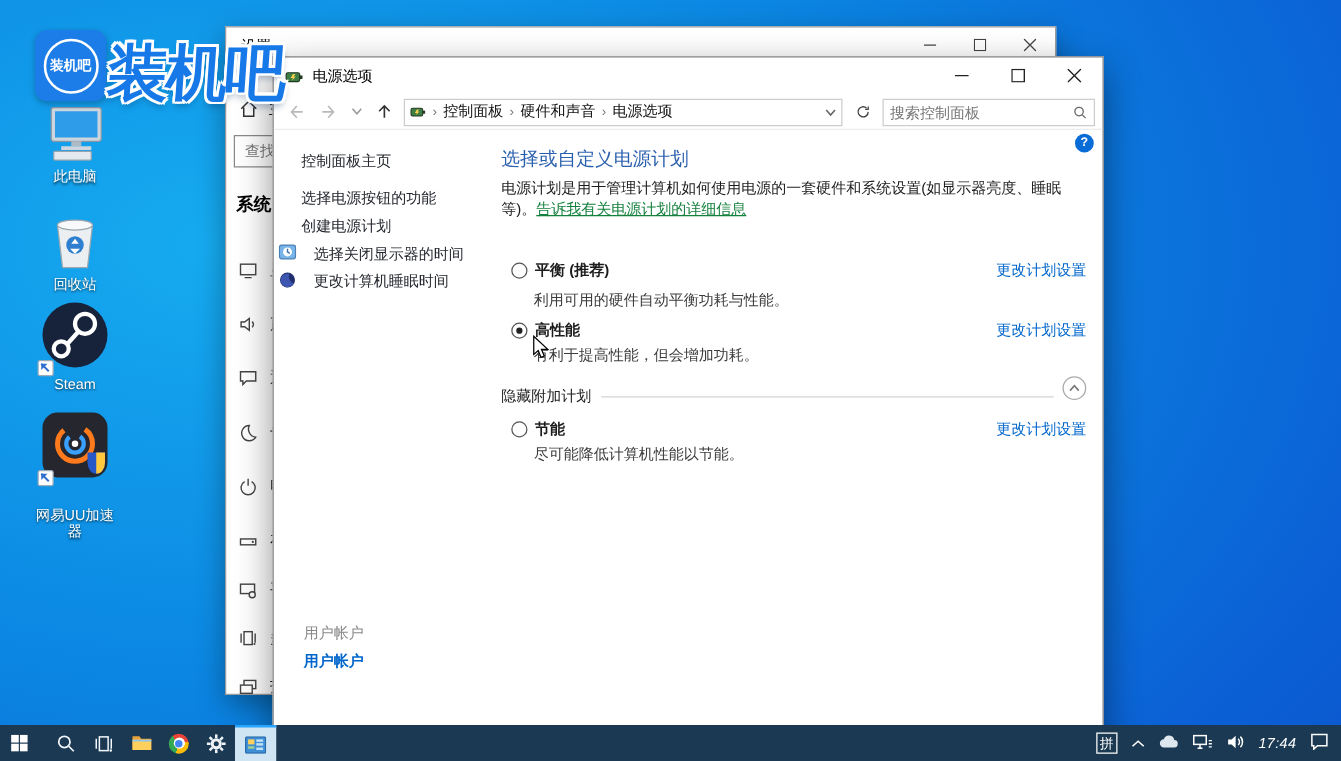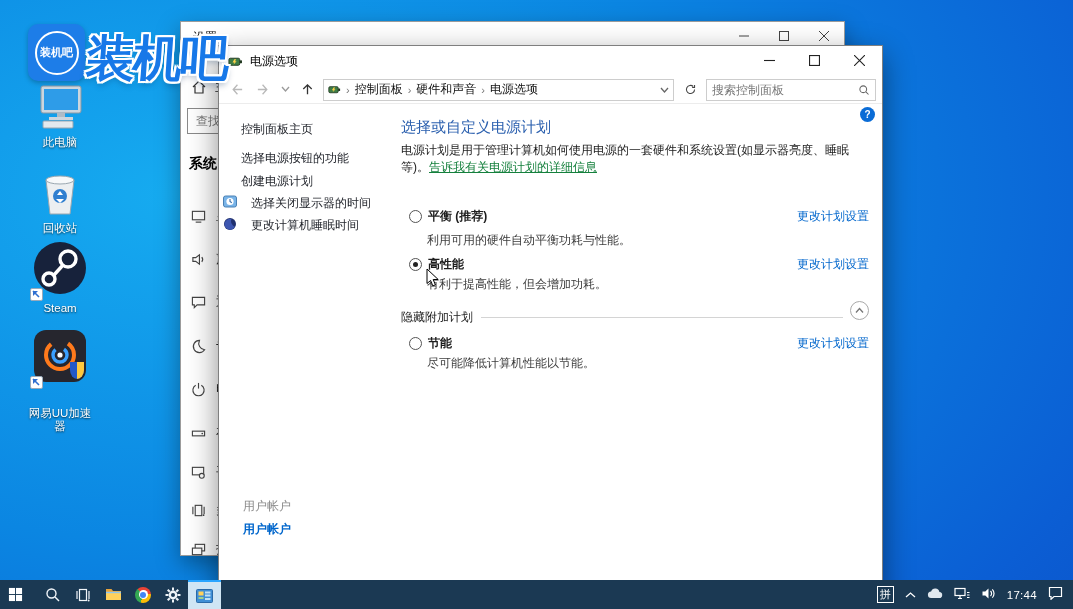--- a/index.html
+++ b/index.html
@@ -78,21 +78,21 @@
   .plan-name { margin-left:6px; font-weight:bold; color:#1c1c1c; white-space:nowrap; }
   .plan-link { margin-left:auto; color:#0066cc; cursor:pointer; white-space:nowrap; }
   .plan-desc { position:absolute; left:26px; color:#3c3c3c; white-space:nowrap; }
 
   
   #taskbar { position:absolute; left:0; bottom:0; width:1073px; height:29px; background:#1b3953; z-index:40; display:flex; align-items:stretch; }
   .tbtn { width:30px; display:flex; align-items:center; justify-content:center; }
   .tbtn.active { background:#cfe5f4; border-top:2px solid #2aa5ff; width:33px; }
   .tray { margin-left:auto; display:flex; align-items:center; gap:11px; padding-right:10px; color:#fff; }
   .ime { width:17px; height:17px; border:1px solid #fff; font-size:11px; display:flex; align-items:center; justify-content:center; }
-  .clock { font-size:11.5px; letter-spacing:.3px; }
+  .clock { font-size:11.5px; letter-spacing:.3px;font-style:italic; }
 
   
   #cursor { position:absolute; left:426px; top:268px; z-index:60; }
 </style>
 </head>
 <body>
 
 <div class="dicon" style="left:14px; top:84px;">
   <span class="art">
     <svg width="50" height="46" viewBox="0 0 50 46">

